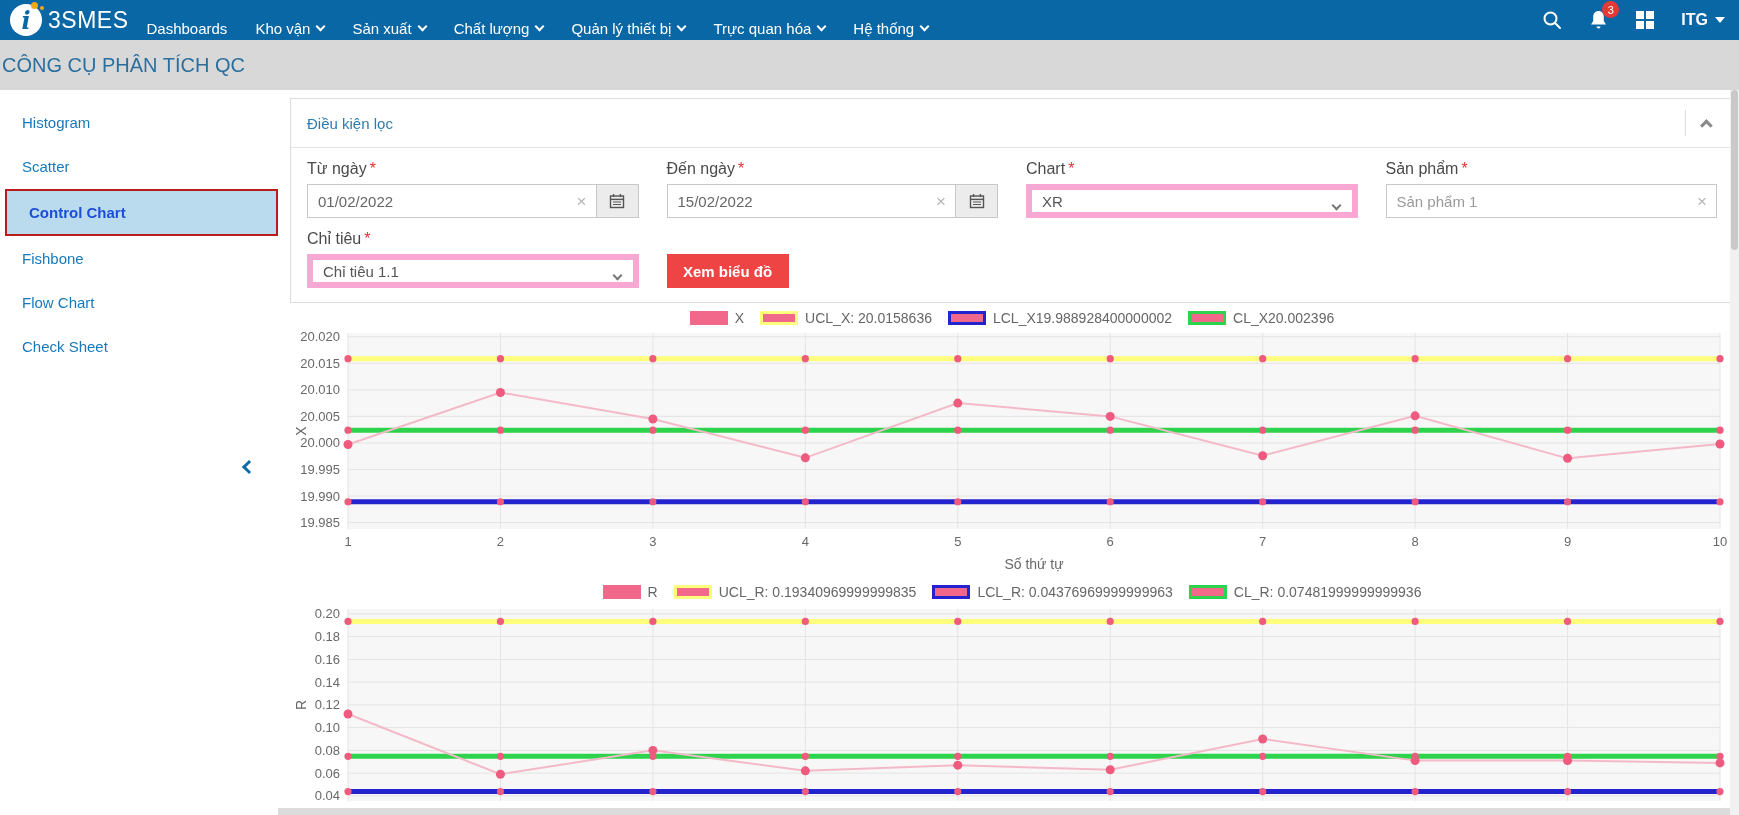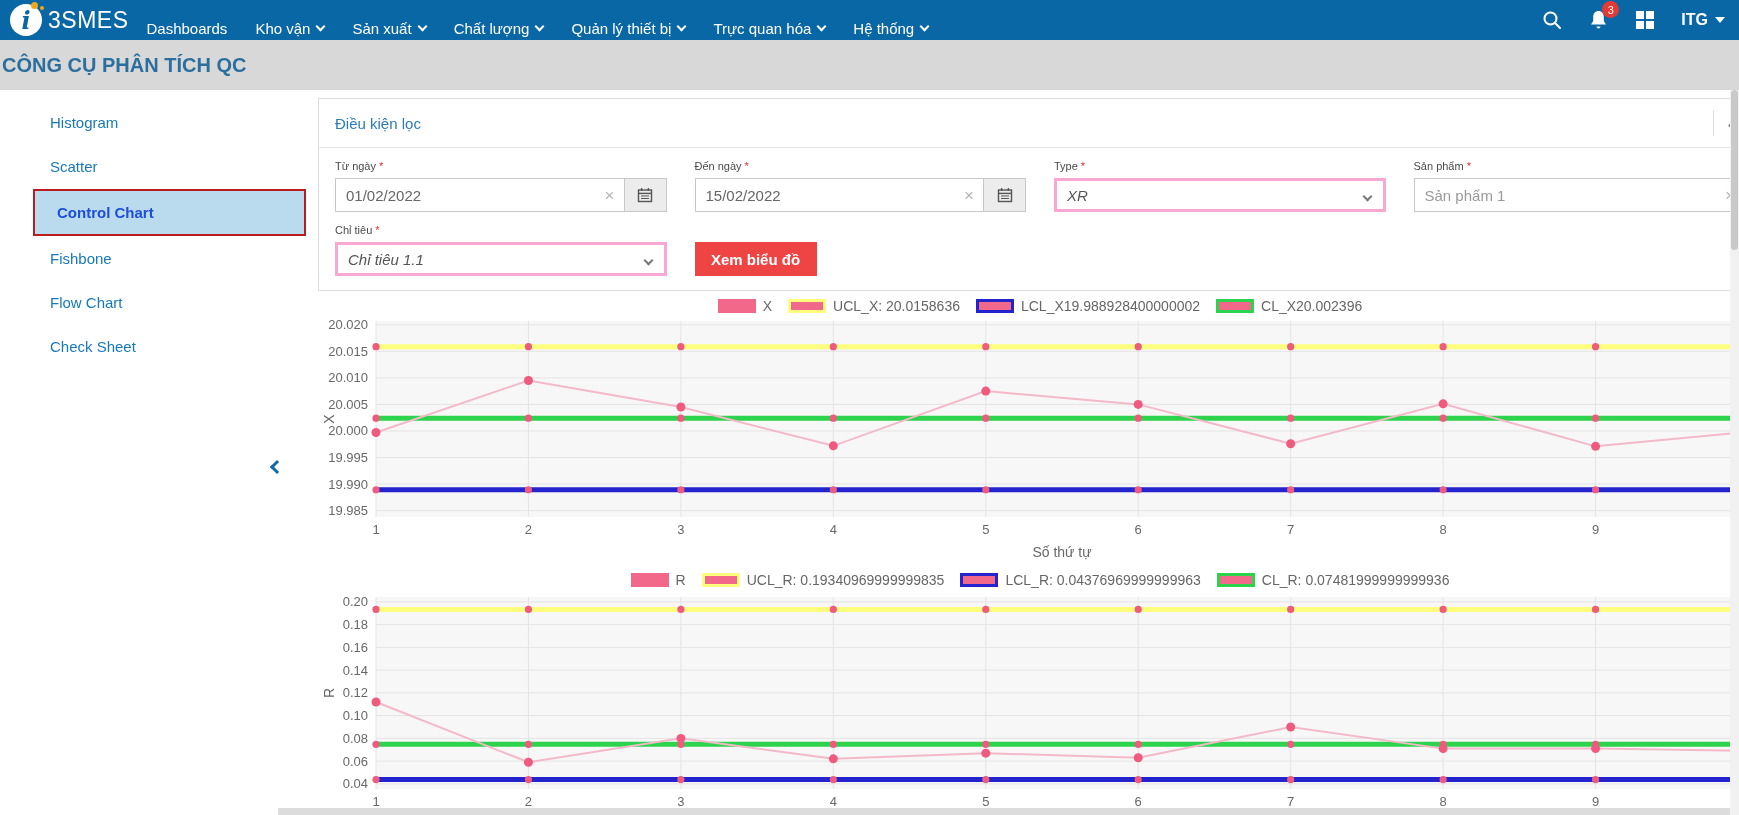--- a/index.html
+++ b/index.html
@@ -18,47 +18,47 @@
   .nav-item { color:#fff; font-size:15px; display:flex; align-items:center; gap:7px; cursor:pointer; white-space:nowrap;margin-top:16px; }
   .chev { display:inline-block; width:7px; height:7px; border-right:2px solid #fff; border-bottom:2px solid #fff; transform:rotate(45deg); margin-top:-4px; }
   .nav-right { margin-left:auto; display:flex; align-items:center; gap:26px; }
   .icon-btn { position:relative; cursor:pointer; display:flex; align-items:center; }
   .badge { position:absolute; top:-8px; right:-10px; background:#e53935; color:#fff; border-radius:50%; width:17px; height:17px; font-size:11px; display:flex; align-items:center; justify-content:center; }
   .user-menu { color:#fff; font-size:16px; font-weight:bold; display:flex; align-items:center; gap:7px; cursor:pointer; }
   .caret-down { width:0; height:0; border-left:5px solid transparent; border-right:5px solid transparent; border-top:6px solid #fff; }
 
   
   .titlebar { height:50px; background:#d8d8d8; display:flex; align-items:center; }
-  .page-title { font-size:20px; color:#2b6f9e; padding-left:2px;font-weight:bold; }
-
-  
-  .layout { display:flex; height:725px;padding-left:28px; }
+  .page-title { font-size:20px; color:#2b6f9e; padding-left:2px; }
+
+  
+  .layout { display:flex; height:725px; }
   .sidebar { width:278px; flex:0 0 278px; padding-top:10px; position:relative; }
   .side-item { padding:13px 10px 13px 22px; font-size:15px; color:#1879b8; cursor:pointer; margin:1px 0; }
   .side-item.active { background:#badbed; border:2px solid #b91c1c; color:#1d4ed8; font-weight:bold; margin-left:5px; }
   .side-collapse { position:absolute; right:24px; top:372px; width:10px; height:10px; border-left:3px solid #0d6ca8; border-bottom:3px solid #0d6ca8; transform:rotate(45deg); cursor:pointer; }
 
   .main { flex:1; padding:8px 12px 0 12px; }
 
   
   .panel { border:1px solid #ddd; background:#fff; }
   .panel-head { display:flex; align-items:center; justify-content:space-between; padding:11px 12px 11px 16px; border-bottom:1px solid #e4e4e4; }
   .panel-title { color:#2b7cb5; font-size:15px; }
   .panel-collapse { border-left:1px solid #ddd; padding:4px 8px 4px 18px; cursor:pointer; }
   .chev-up { display:inline-block; width:9px; height:9px; border-left:3px solid #8a8a8a; border-top:3px solid #8a8a8a; transform:rotate(45deg) translateY(3px); }
   .panel-body { padding:12px 16px 14px 16px; }
   .form-grid { display:grid; grid-template-columns:repeat(4,1fr); column-gap:28px; row-gap:12px; }
-  .field-label { font-size:11px; color:#4a4a4a; margin-bottom:6px; }
+  .field-label { font-size:16px; color:#4a4a4a; margin-bottom:6px; }
   .req { color:#e03131; margin-left:3px; }
   .input-group { display:flex; }
   .text-input { position:relative; flex:1; height:34px; border:1px solid #c8c8c8; background:#fff; display:flex; align-items:center; padding:0 30px 0 10px; font-size:15px; color:#666; }
   .text-input.placeholder { color:#9a9a9a; }
   .clear-x { position:absolute; right:9px; top:50%; transform:translateY(-50%); color:#b5b5b5; font-size:17px; cursor:pointer; line-height:1; }
   .cal-btn { width:42px; height:34px; background:#ececec; border:1px solid #c8c8c8; border-left:none; display:flex; align-items:center; justify-content:center; cursor:pointer; }
-  .select-box { position:relative; height:34px; border:3px solid #f9a8d4; background:#fff; display:flex; align-items:center; padding:0 30px 0 10px; font-size:15px; color:#555; cursor:pointer;font-style:italic; }
+  .select-box { position:relative; height:34px; border:6px solid #f9a8d4; background:#fff; display:flex; align-items:center; padding:0 30px 0 10px; font-size:15px; color:#555; cursor:pointer; }
   .chev-dn-gray { position:absolute; right:12px; top:12px; width:7px; height:7px; border-right:2px solid #777; border-bottom:2px solid #777; transform:rotate(45deg); }
   .row2 { margin-top:12px; display:grid; grid-template-columns:repeat(4,1fr); column-gap:28px; align-items:end; }
   .btn-primary { height:34px; width:122px; background:#ef4444; color:#fff; border:none; font-size:15px; font-weight:bold; cursor:pointer; justify-self:start; align-self:end; }
 
   
   .legend-row { display:flex; justify-content:center; align-items:center; gap:16px; margin-top:6px; height:18px; }
   .legend-item { display:flex; align-items:center; gap:7px; }
   .legend-label { font-size:14px; color:#666; white-space:nowrap; }
   .sw { width:38px; height:14px; background:#f2688a; }
   .sw.b-yellow { border:3px solid #ffff7d; }
@@ -202,21 +202,21 @@
                     <line x1="4.6" y1="1" x2="4.6" y2="4" stroke="#555" stroke-width="1.4"></line>
                     <line x1="11.4" y1="1" x2="11.4" y2="4" stroke="#555" stroke-width="1.4"></line>
                     <line x1="4" y1="9" x2="12" y2="9" stroke="#555" stroke-width="1"></line>
                     <line x1="4" y1="11.5" x2="12" y2="11.5" stroke="#555" stroke-width="1"></line>
                   </svg>
               </span>
             </div>
           </div>
 
           <div>
-            <div class="field-label"><span>Type</span><span class="req">*</span></div>
+            <div class="field-label"><span>Chart</span><span class="req">*</span></div>
             <div class="select-box">
               <span>XR</span>
               <span class="chev-dn-gray"></span>
             </div>
           </div>
 
           <div>
             <div class="field-label"><span>Sản phẩm</span><span class="req">*</span></div>
             <div class="text-input placeholder">
               <span>Sản phẩm 1</span>

